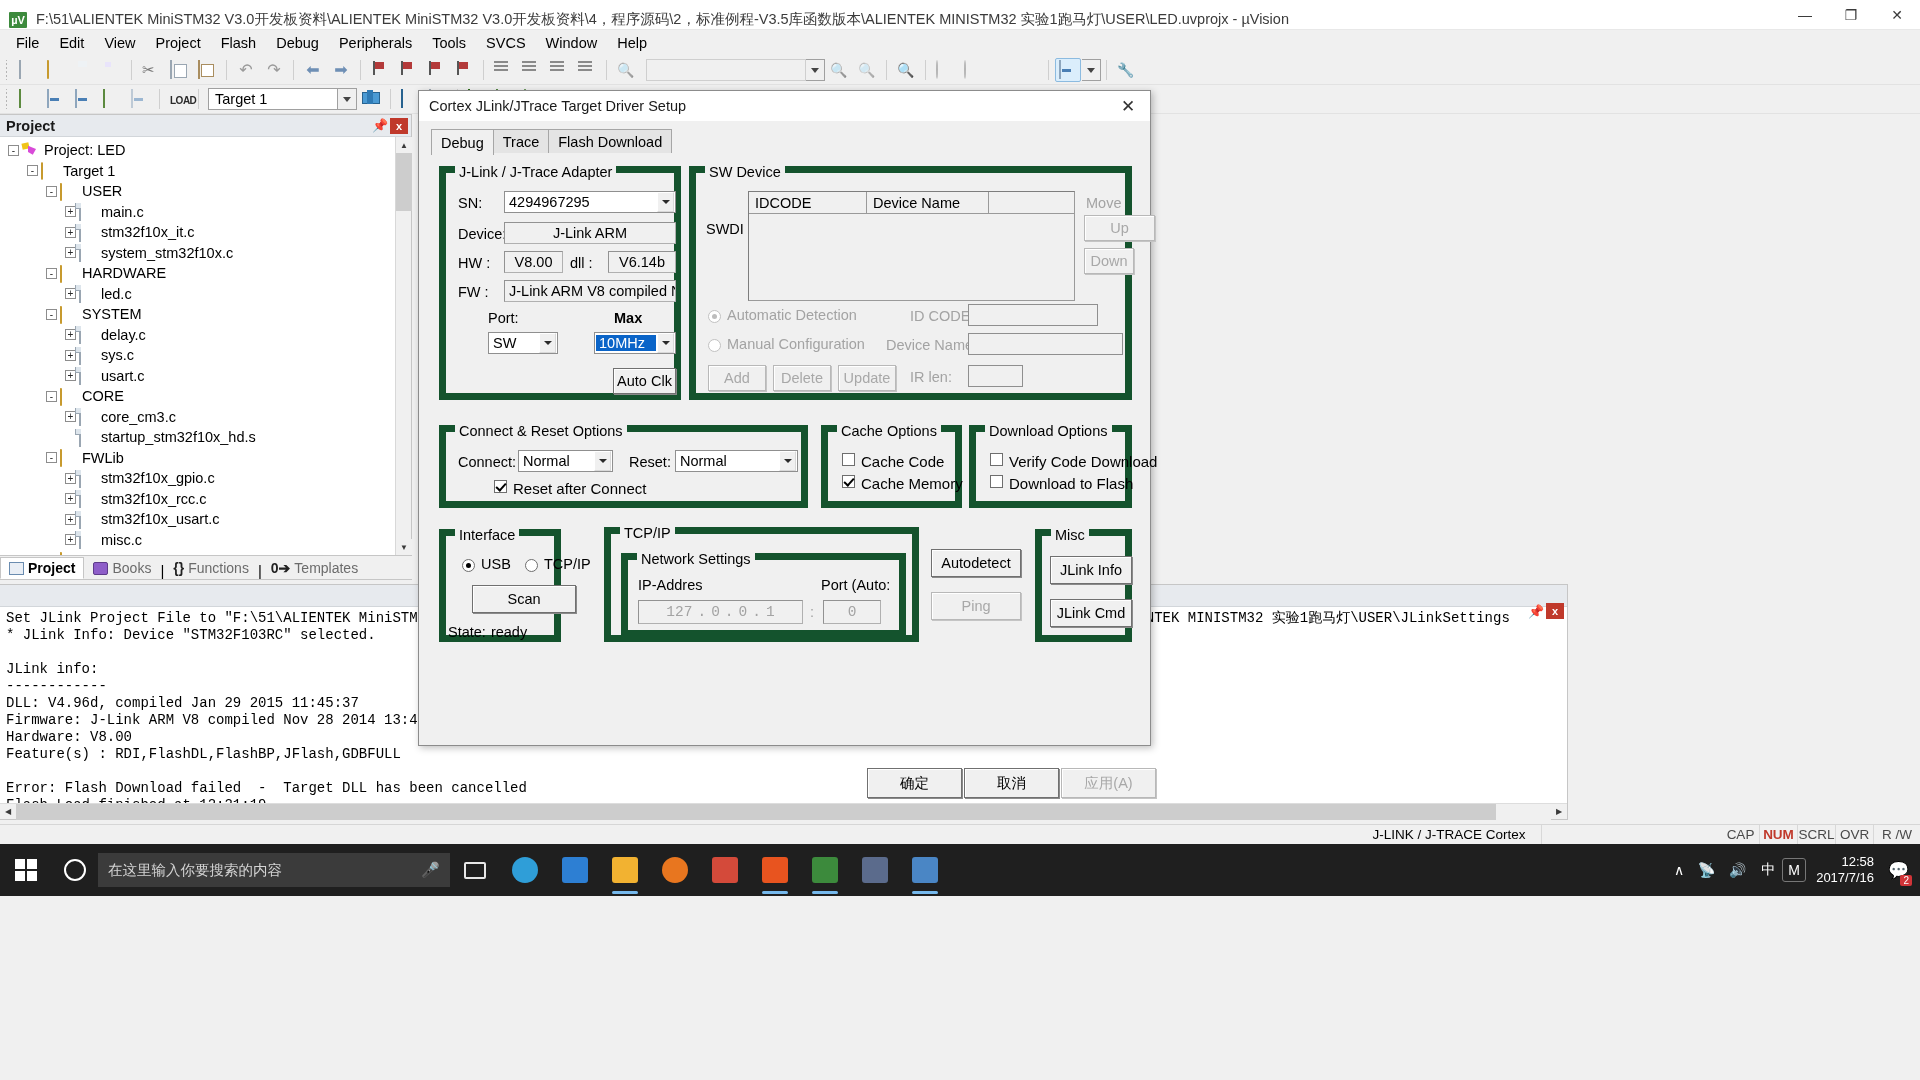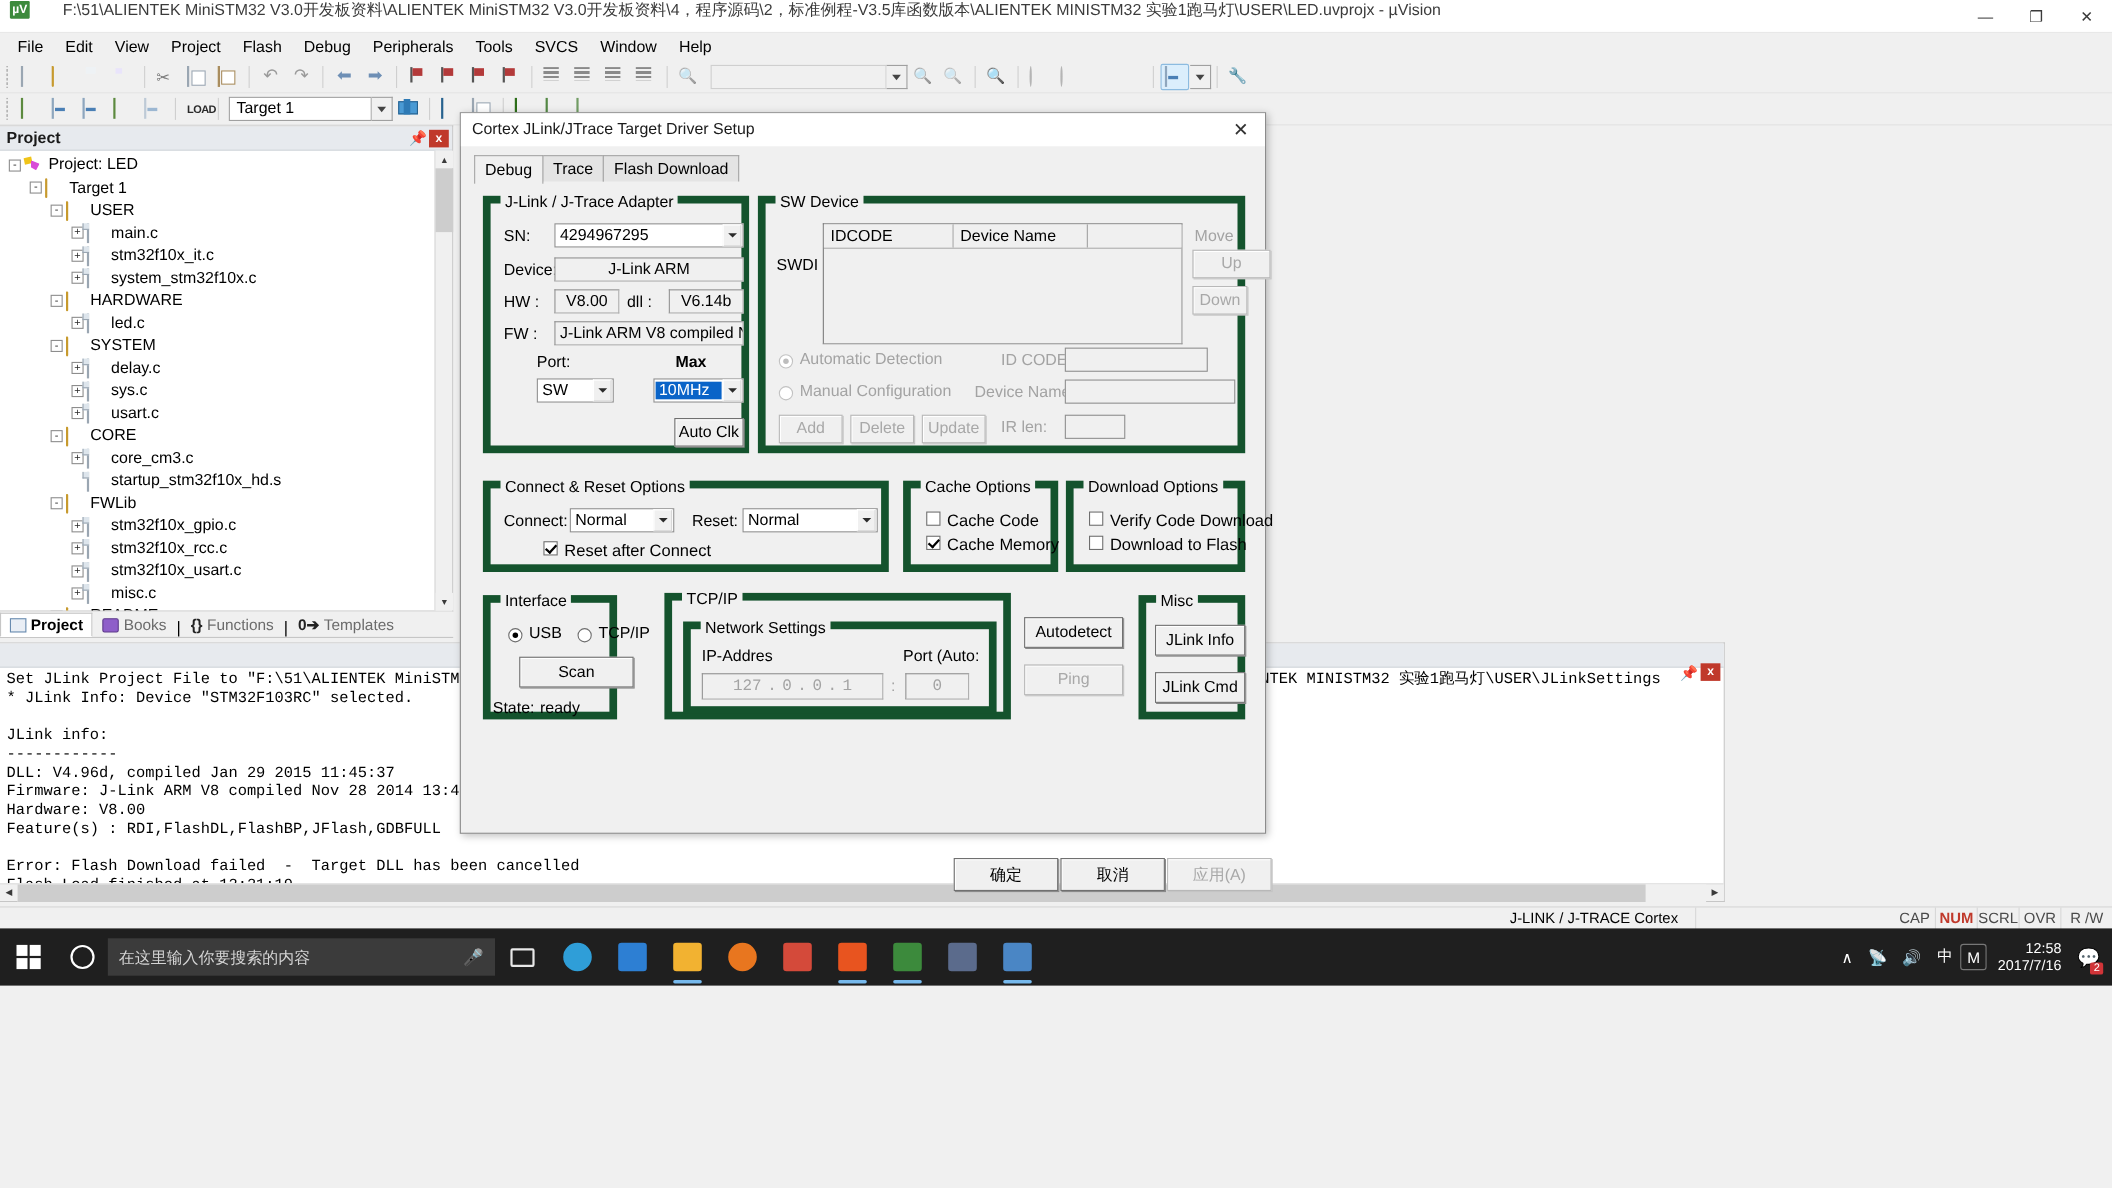--- a/index.html
+++ b/index.html
@@ -7,21 +7,21 @@
   body {
     width:1920px; height:1080px; overflow:hidden;
     font-family:"Liberation Sans", sans-serif;
     font-size:15px; color:#000; background:#fff;
     -webkit-font-smoothing: antialiased;
   }
   .app { position:relative; width:1920px; height:1080px; background:#f0f0f0; }
 
   
   .titlebar { position:absolute; left:0; top:0; width:1920px; height:30px; background:#ffffff;
-              display:flex; align-items:flex-start; border-bottom:1px solid #e8e8e8;gap:21px; }
+              display:flex; align-items:flex-end; border-bottom:1px solid #e8e8e8; }
   .tb-icon { width:20px; height:18px; margin-left:8px; margin-right:8px; position:relative; flex:none; }
   .tb-icon .k { position:absolute; inset:1px; background:#3c8a3c; border-radius:1px;
                 color:#fff; font-size:11px; font-weight:bold; text-align:center; line-height:16px; }
   .tb-title { font-size:14.5px; color:#3b3b3b; white-space:nowrap; overflow:hidden; }
   .tb-btns { position:absolute; right:0; top:0; height:30px; display:flex; }
   .tb-btn { width:46px; height:30px; display:flex; align-items:center; justify-content:center;
             font-size:14px; color:#3b3b3b; }
 
   
   .menubar { position:absolute; left:0; top:30px; width:1920px; height:26px; background:#f0f0f0;
@@ -170,21 +170,21 @@
   .tray { margin-left:auto; display:flex; align-items:center; color:#fff; font-size:14px; padding-right:6px; }
   .tray-item { padding:0 7px; display:flex; align-items:center; justify-content:center; height:52px; }
   .clock { display:flex; flex-direction:column; align-items:flex-end; font-size:13px;
            line-height:16px; padding:0 10px; color:#fff; }
   .notif { width:30px; height:52px; display:flex; align-items:center; justify-content:center; position:relative;}
   .notif .badge { position:absolute; right:2px; bottom:10px; background:#d13438; color:#fff;
                   font-size:10px; border-radius:2px; padding:0 3px; }
 
   
   .dlg { position:absolute; left:418px; top:90px; width:733px; height:656px;
-         background:#f0f0f0; border:1px solid #8c8c8c; box-shadow:2px 2px 7px rgba(0,0,0,.25);margin-top:12px; }
+         background:#f0f0f0; border:1px solid #8c8c8c; box-shadow:2px 2px 7px rgba(0,0,0,.25); }
   .dlg-title { height:30px; background:#fff; display:flex; align-items:center;
                padding-left:10px; font-size:14.5px; color:#1a1a1a; }
   .dlg-close { margin-left:auto; width:44px; height:30px; display:flex; align-items:center;
                justify-content:center; font-size:17px; color:#333; }
   .tab { height:24px; padding:0 9px; display:flex; align-items:center; font-size:14.5px;
          border:1px solid #a6a6a6; border-bottom:none; background:#e4e4e4; margin-right:-1px; }
   .tab.sel { background:#f0f0f0; height:26px; margin-bottom:-1px; position:relative; z-index:2; }
 
   .gbox { position:absolute; border:7px solid #14532d; }
   .gbox > .legend { position:absolute; left:9px; top:-9px; background:#f0f0f0; padding:0 4px;

